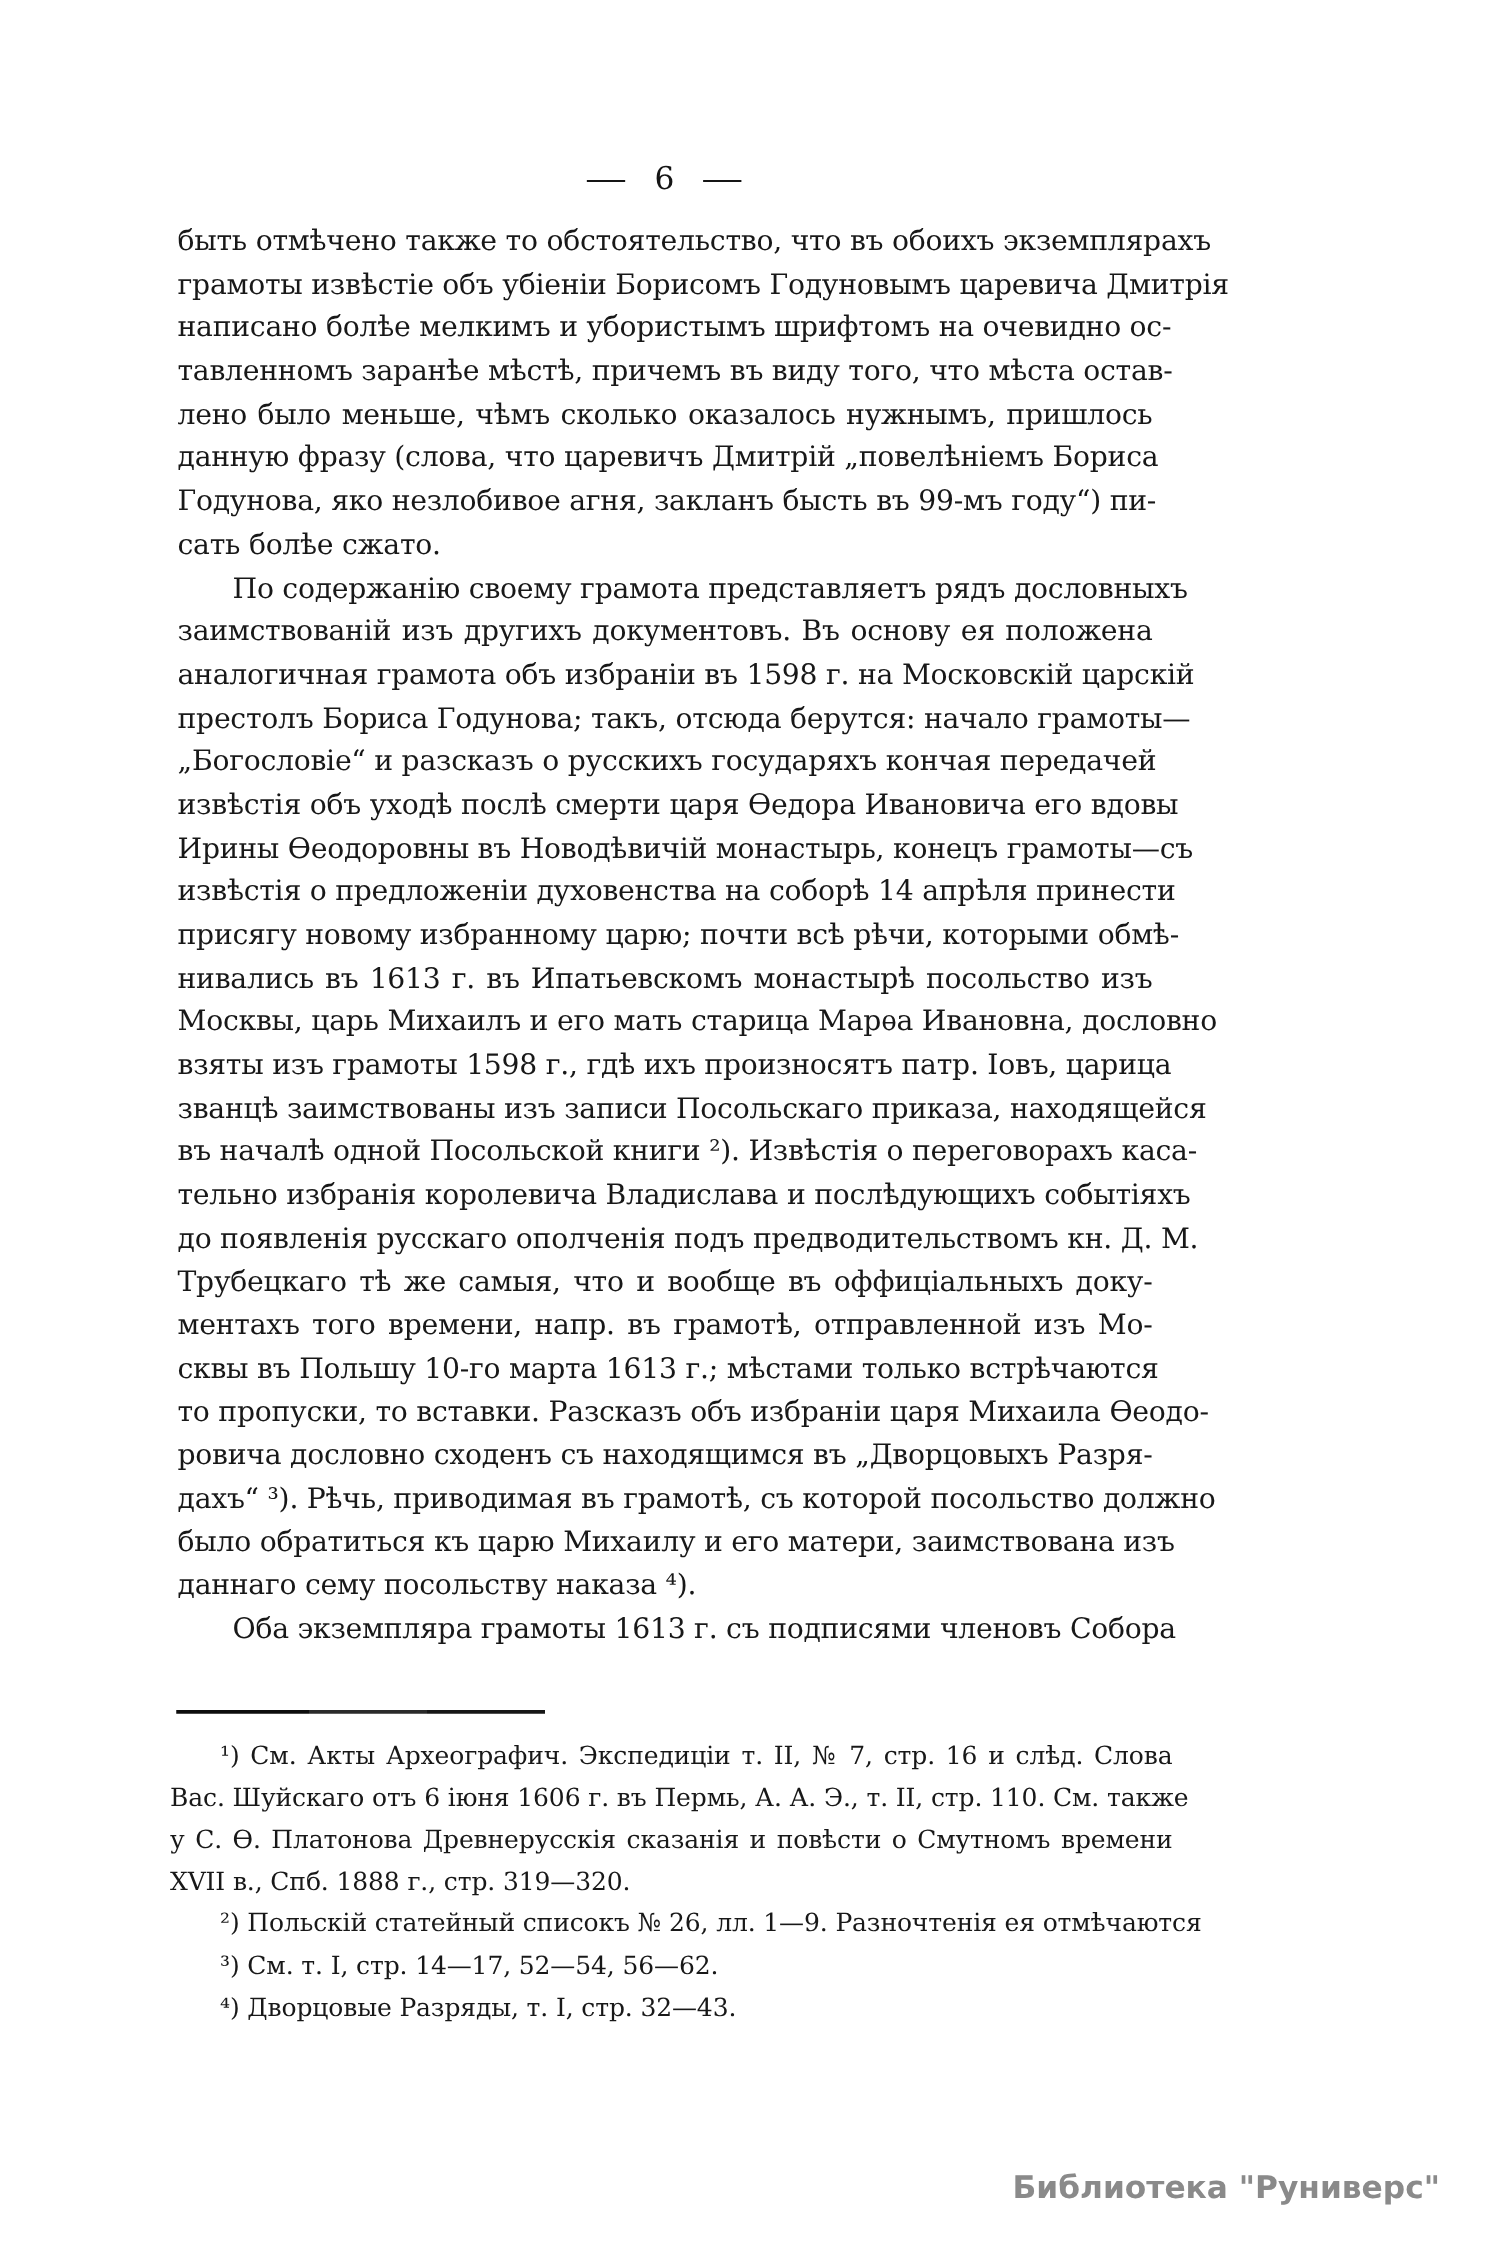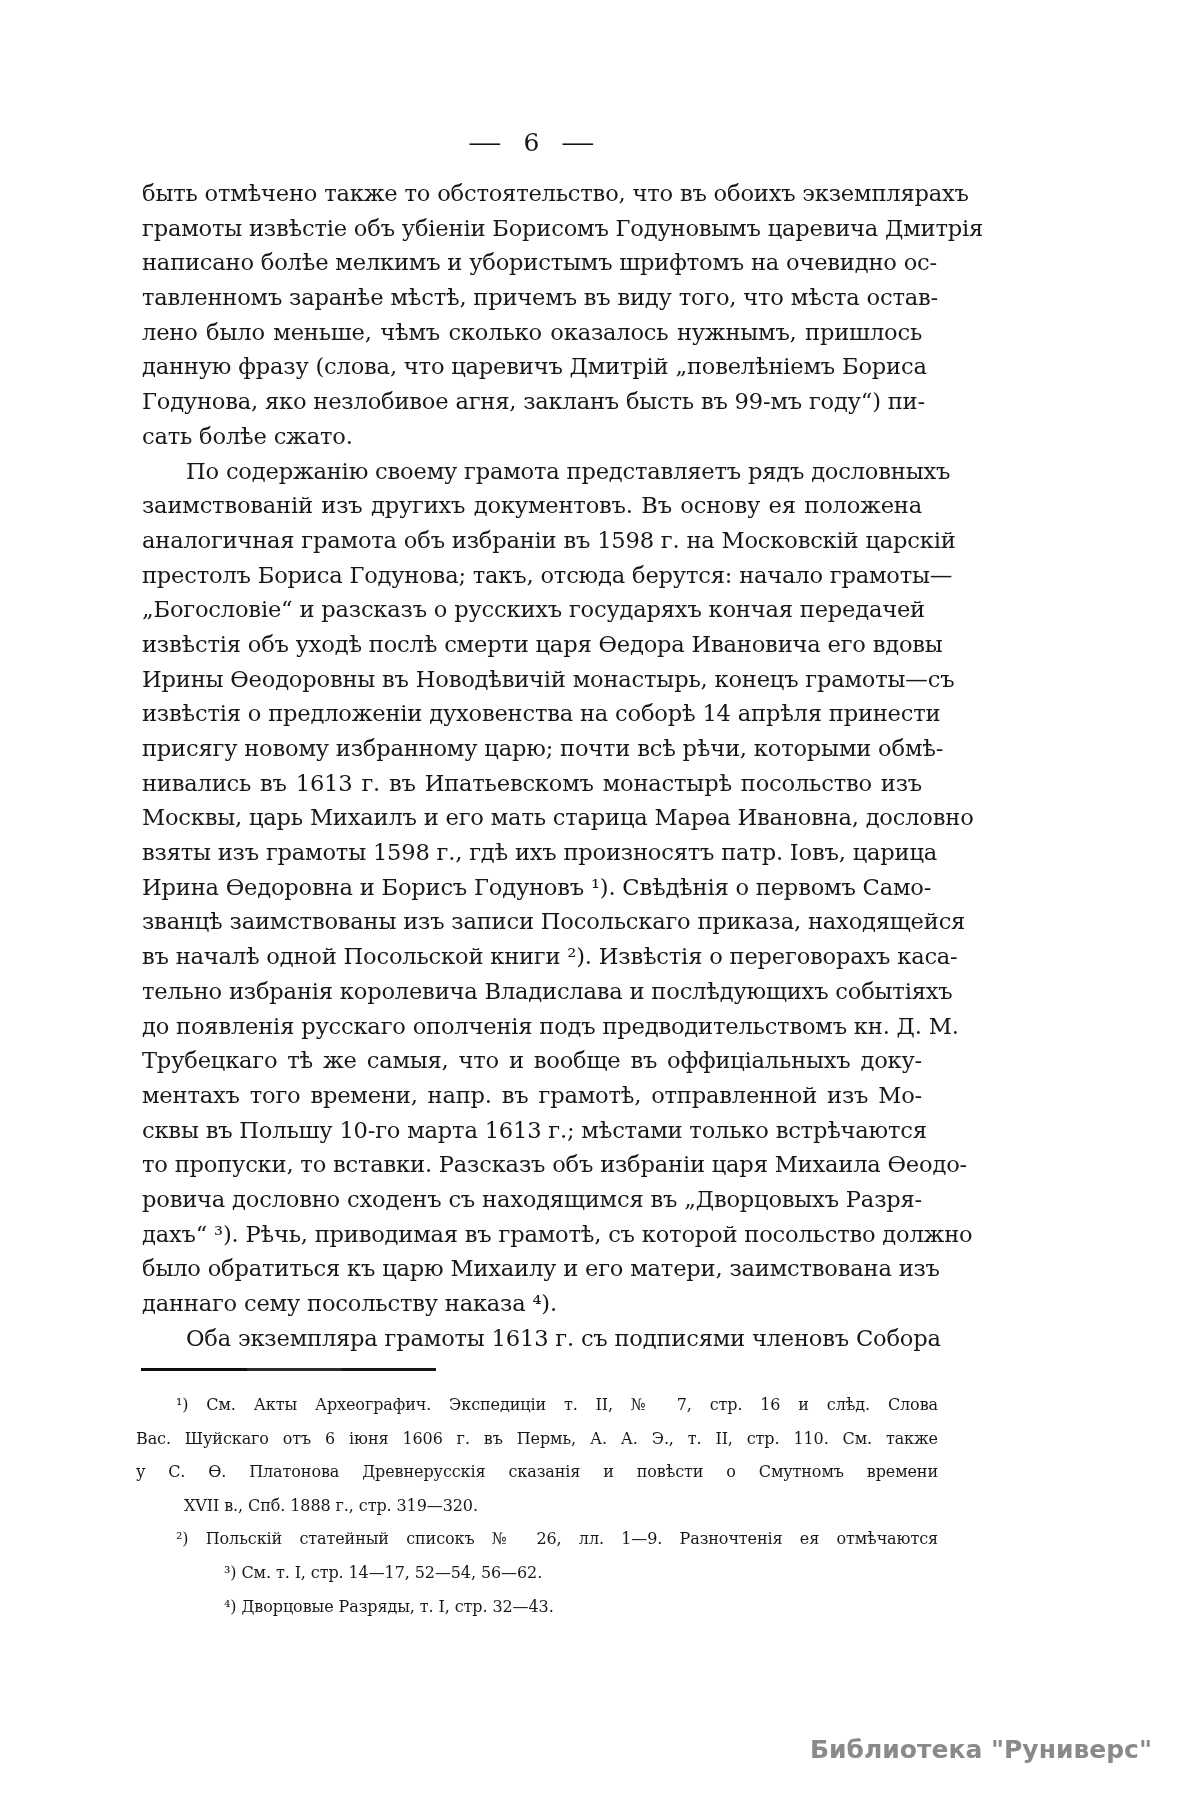--- a/index.html
+++ b/index.html
@@ -39,31 +39,31 @@
   .bline.indent{text-indent:44px;}
   .rule{
     position:absolute;
     left:141px;top:1368px;
     width:295px;height:3px;
     background:linear-gradient(to right,#0d0d0d 0 36%,#2a2a2a 36% 68%,#161616 68% 100%);
   }
   .footnotes{
     position:absolute;
     left:136px;top:1388px;width:802px;
-    font-size:16px;
+    font-size:20px;
   }
   .fline{
     height:33.6px;
     line-height:33.6px;
     white-space:nowrap;
     letter-spacing:-0.1px;
     text-align:justify;
     text-align-last:justify;
   }
-  .fline.last{text-align:center;text-align-last:left;margin-left:48px;}
+  .fline.last{text-align:center;text-align-last:left;}
   .fline.indent{text-indent:40px;}
   .watermark{
     position:absolute;
     left:810px;top:1735px;
     width:390px;
     font-family:"DejaVu Sans","Liberation Sans",sans-serif;
     font-weight:bold;
     font-size:25px;
     color:#8a8a8a;
   }
@@ -91,21 +91,20 @@
       <div class="bline">аналогичная грамота объ избраніи въ 1598 г. на Московскій царскій</div>
       <div class="bline">престолъ Бориса Годунова; такъ, отсюда берутся: начало грамоты—</div>
       <div class="bline">„Богословіе“ и разсказъ о русскихъ государяхъ кончая передачей</div>
       <div class="bline">извѣстія объ уходѣ послѣ смерти царя Ѳедора Ивановича его вдовы</div>
       <div class="bline">Ирины Ѳеодоровны въ Новодѣвичій монастырь, конецъ грамоты—съ</div>
       <div class="bline">извѣстія о предложеніи духовенства на соборѣ 14 апрѣля принести</div>
       <div class="bline">присягу новому избранному царю; почти всѣ рѣчи, которыми обмѣ-</div>
       <div class="bline">нивались въ 1613 г. въ Ипатьевскомъ монастырѣ посольство изъ</div>
       <div class="bline">Москвы, царь Михаилъ и его мать старица Марѳа Ивановна, дословно</div>
       <div class="bline">взяты изъ грамоты 1598 г., гдѣ ихъ произносятъ патр. Іовъ, царица</div>
-      <div class="bline">Ирина Ѳедоровна и Борисъ Годуновъ ¹). Свѣдѣнія о первомъ Само-</div>
       <div class="bline">званцѣ заимствованы изъ записи Посольскаго приказа, находящейся</div>
       <div class="bline">въ началѣ одной Посольской книги ²). Извѣстія о переговорахъ каса-</div>
       <div class="bline">тельно избранія королевича Владислава и послѣдующихъ событіяхъ</div>
       <div class="bline">до появленія русскаго ополченія подъ предводительствомъ кн. Д. М.</div>
       <div class="bline">Трубецкаго тѣ же самыя, что и вообще въ оффиціальныхъ доку-</div>
       <div class="bline">ментахъ того времени, напр. въ грамотѣ, отправленной изъ Мо-</div>
       <div class="bline">сквы въ Польшу 10-го марта 1613 г.; мѣстами только встрѣчаются</div>
       <div class="bline">то пропуски, то вставки. Разсказъ объ избраніи царя Михаила Ѳеодо-</div>
       <div class="bline">ровича дословно сходенъ съ находящимся въ „Дворцовыхъ Разря-</div>
       <div class="bline">дахъ“ ³). Рѣчь, приводимая въ грамотѣ, съ которой посольство должно</div>

